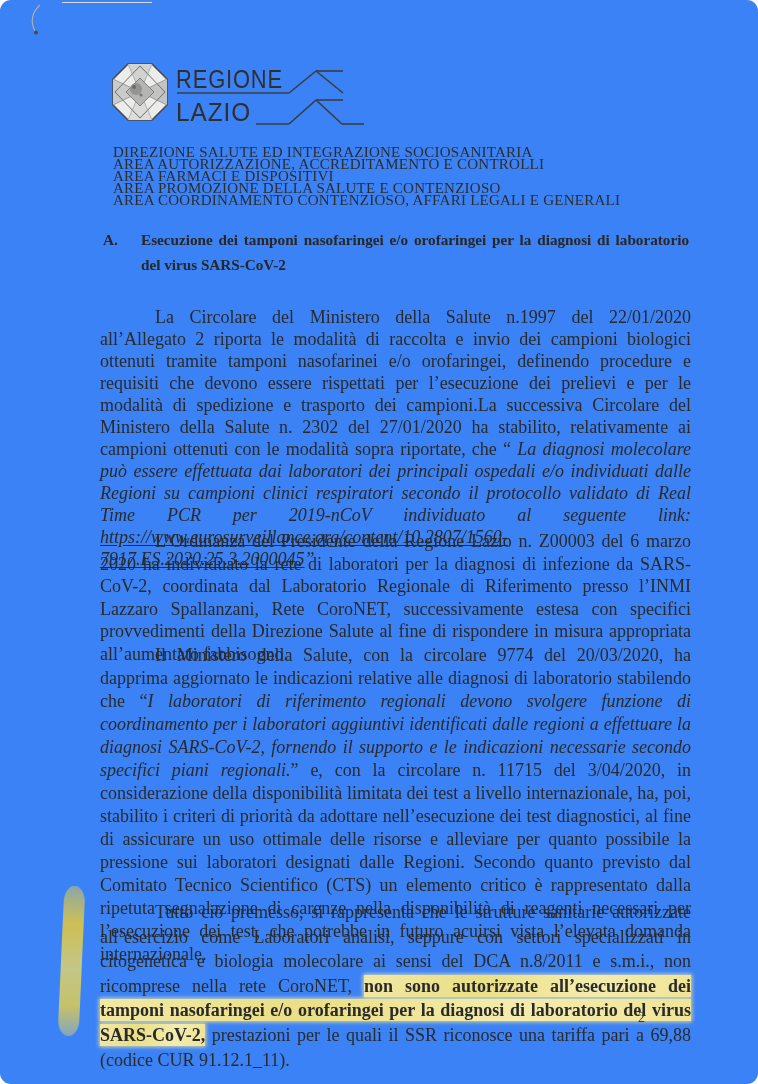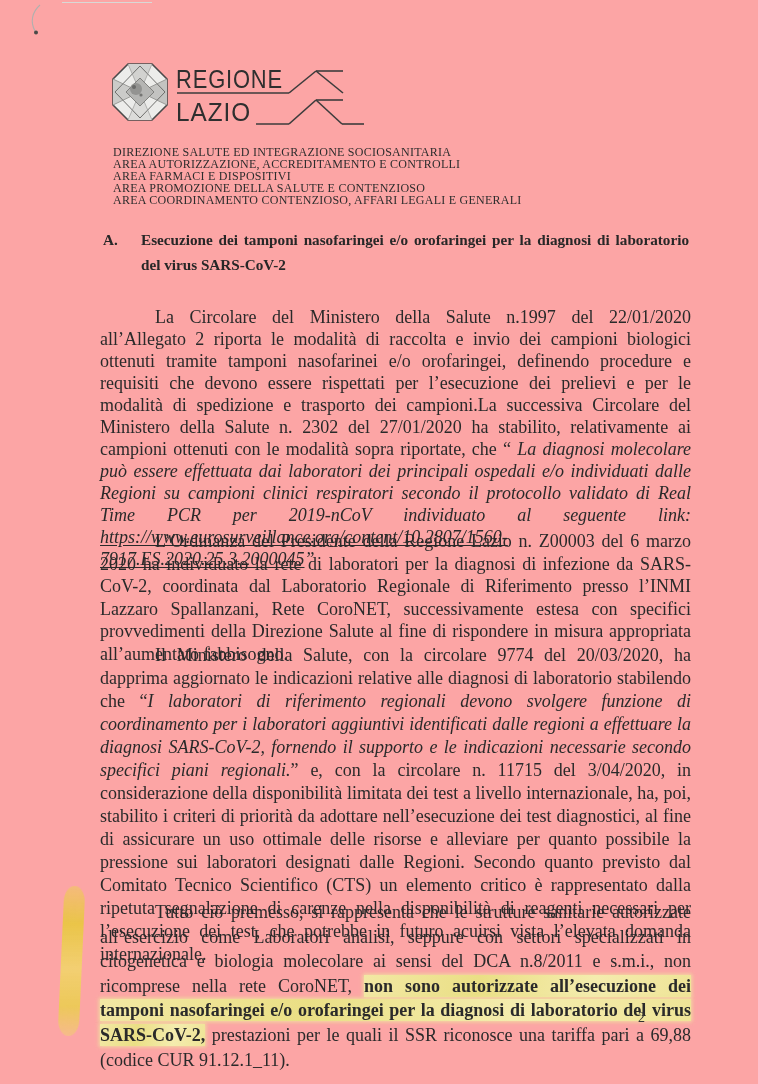--- a/index.html
+++ b/index.html
@@ -1,38 +1,39 @@
 <!DOCTYPE html>
 <html><head>
 <meta charset="utf-8">
 <style>
   html,body{margin:0;padding:0;}
   .page{
     position:relative;
     width:758px;height:1084px;
-    background:#fca5a5;
+    background:#3b82f6;
     font-family:"Liberation Serif", serif;
     color:#272727;
     overflow:hidden;
+    border-radius:11px;
   }
   
   .top-edge-line{position:absolute;left:62px;top:2px;width:90px;height:1px;background:#d9d9d6;}
   .scratch{position:absolute;left:24px;top:2px;}
   
   .emblem{position:absolute;left:111px;top:62px;}
   .wordmark{position:absolute;left:176px;top:60px;}
   .wordmark text{
     font-family:"Liberation Sans", sans-serif;
     font-weight:500;
     fill:#2f2f2f;
     letter-spacing:1px;
   }
   .departments{
     position:absolute;left:113px;top:146px;
-    font-size:12px;line-height:12.1px;
+    font-size:15px;line-height:12.1px;
     letter-spacing:0.25px;color:#2d2d2d;
     white-space:nowrap;
   }
   
   .heading{
     position:absolute;left:103px;top:227px;width:586px;
     font-weight:bold;font-size:15.2px;line-height:25px;
   }
   .heading .hlabel{position:absolute;left:0;top:0;}
   .heading .htext{display:block;margin-left:38px;text-align:justify;}

